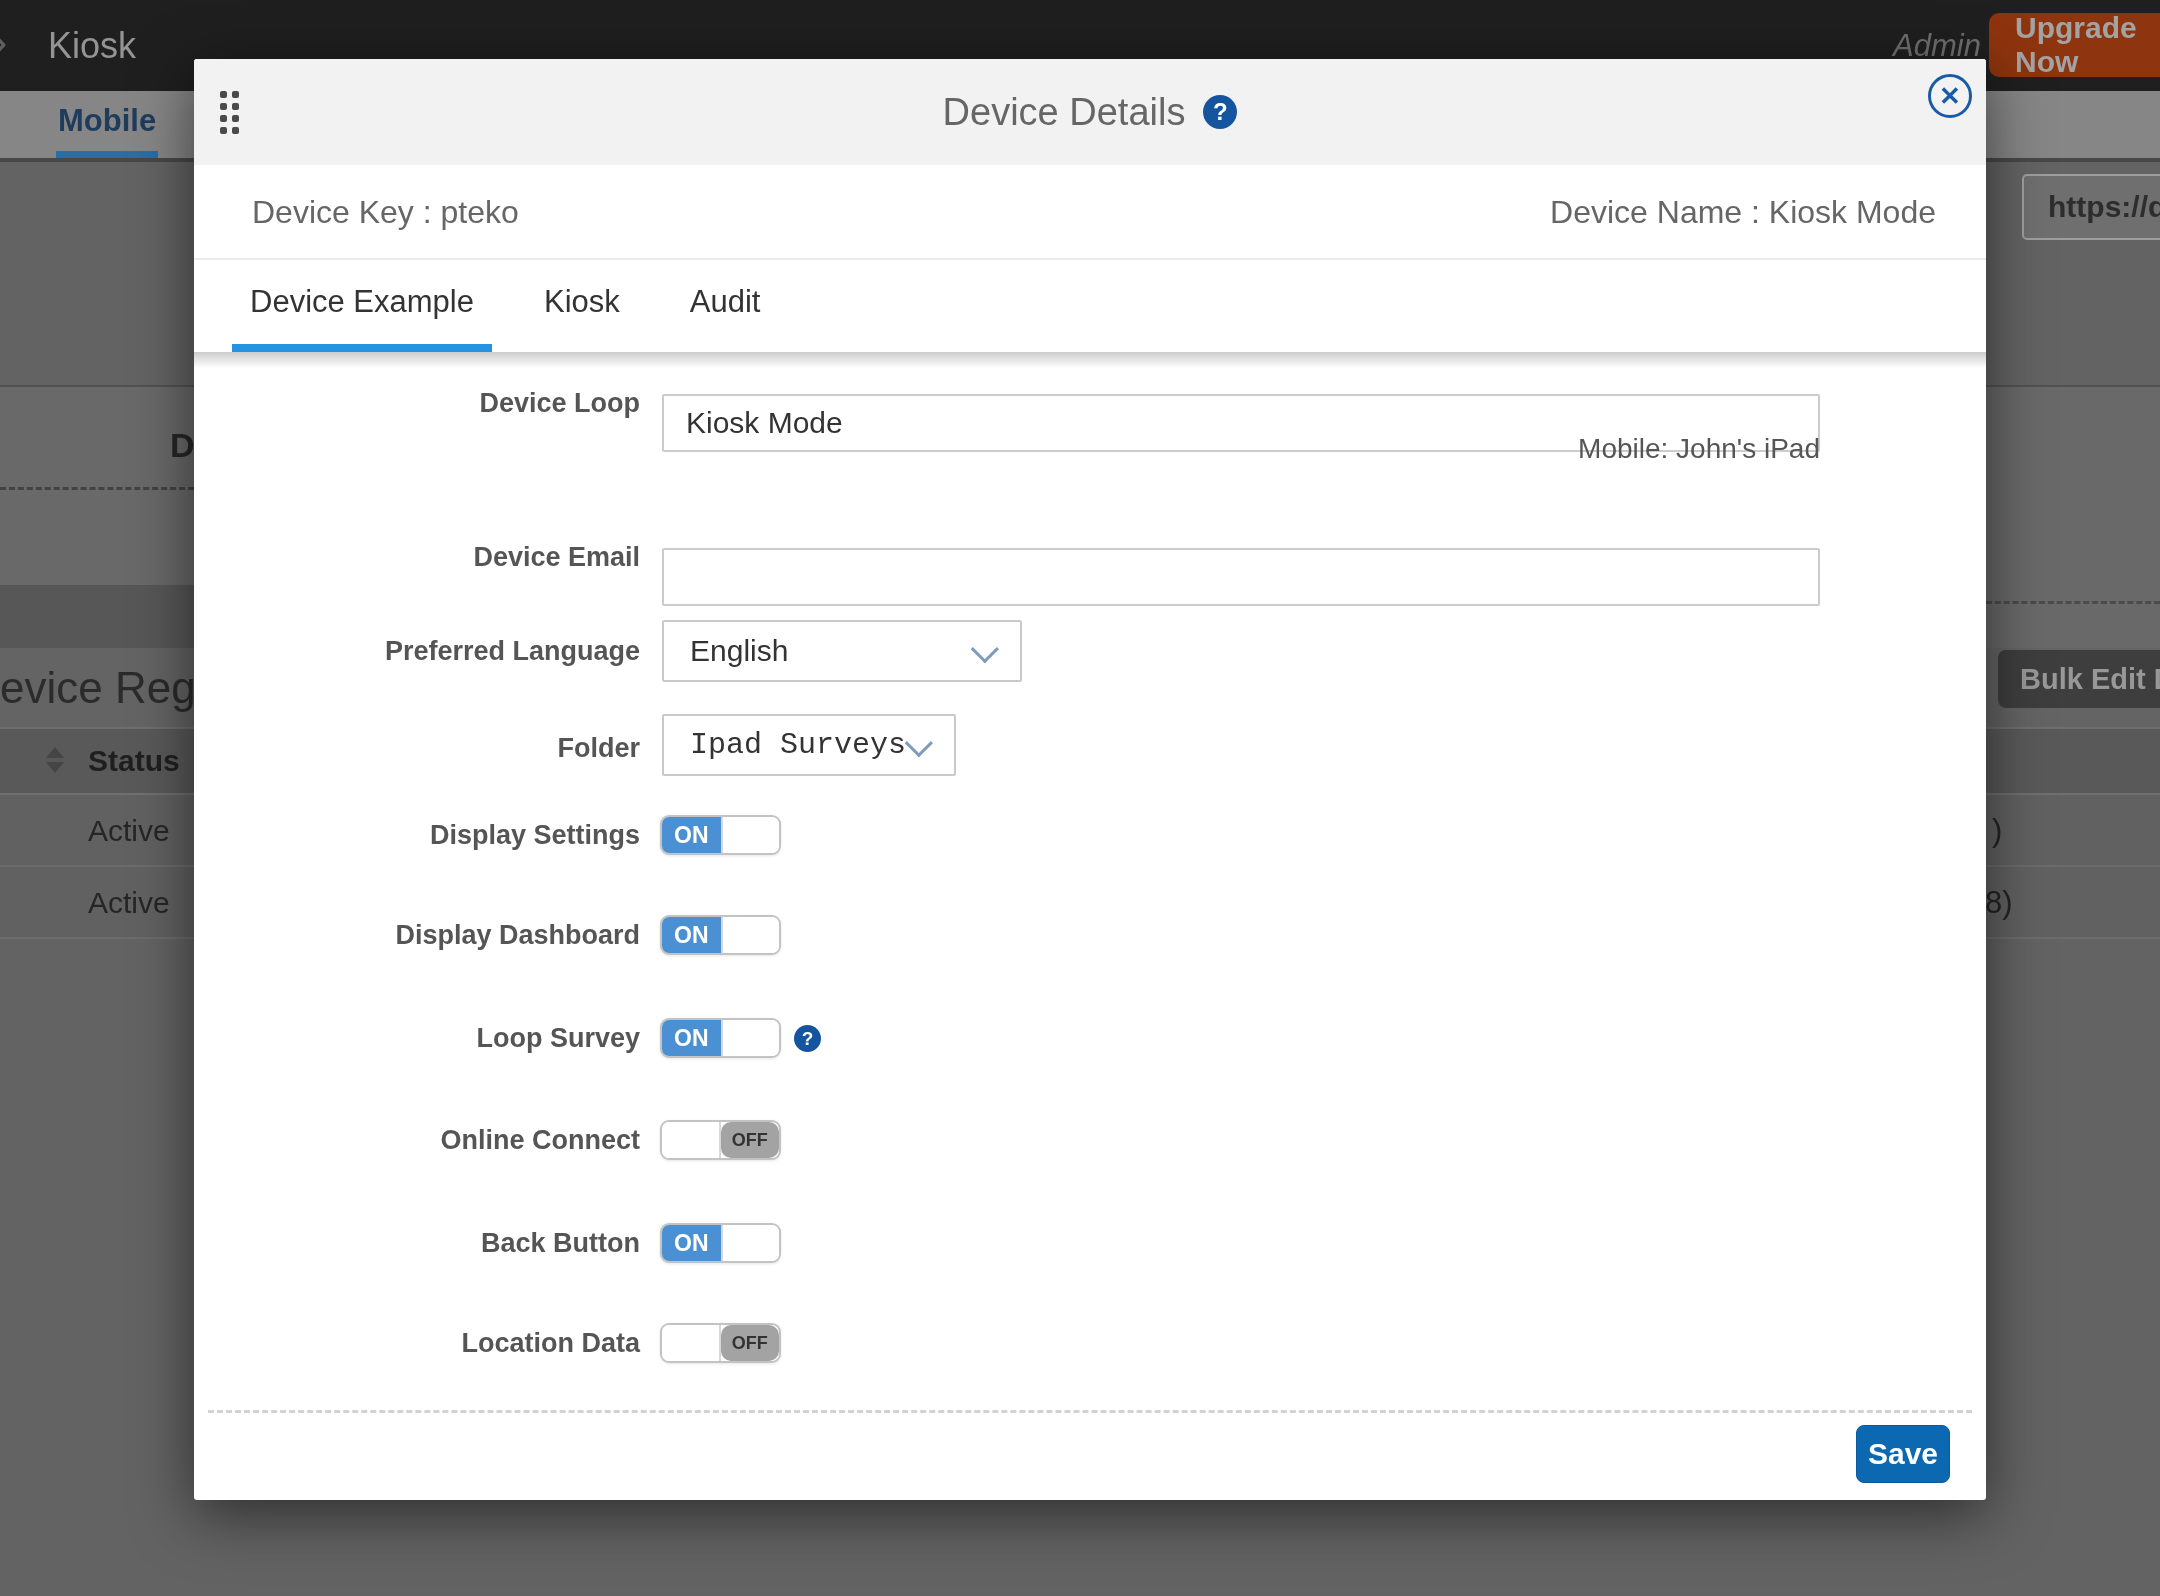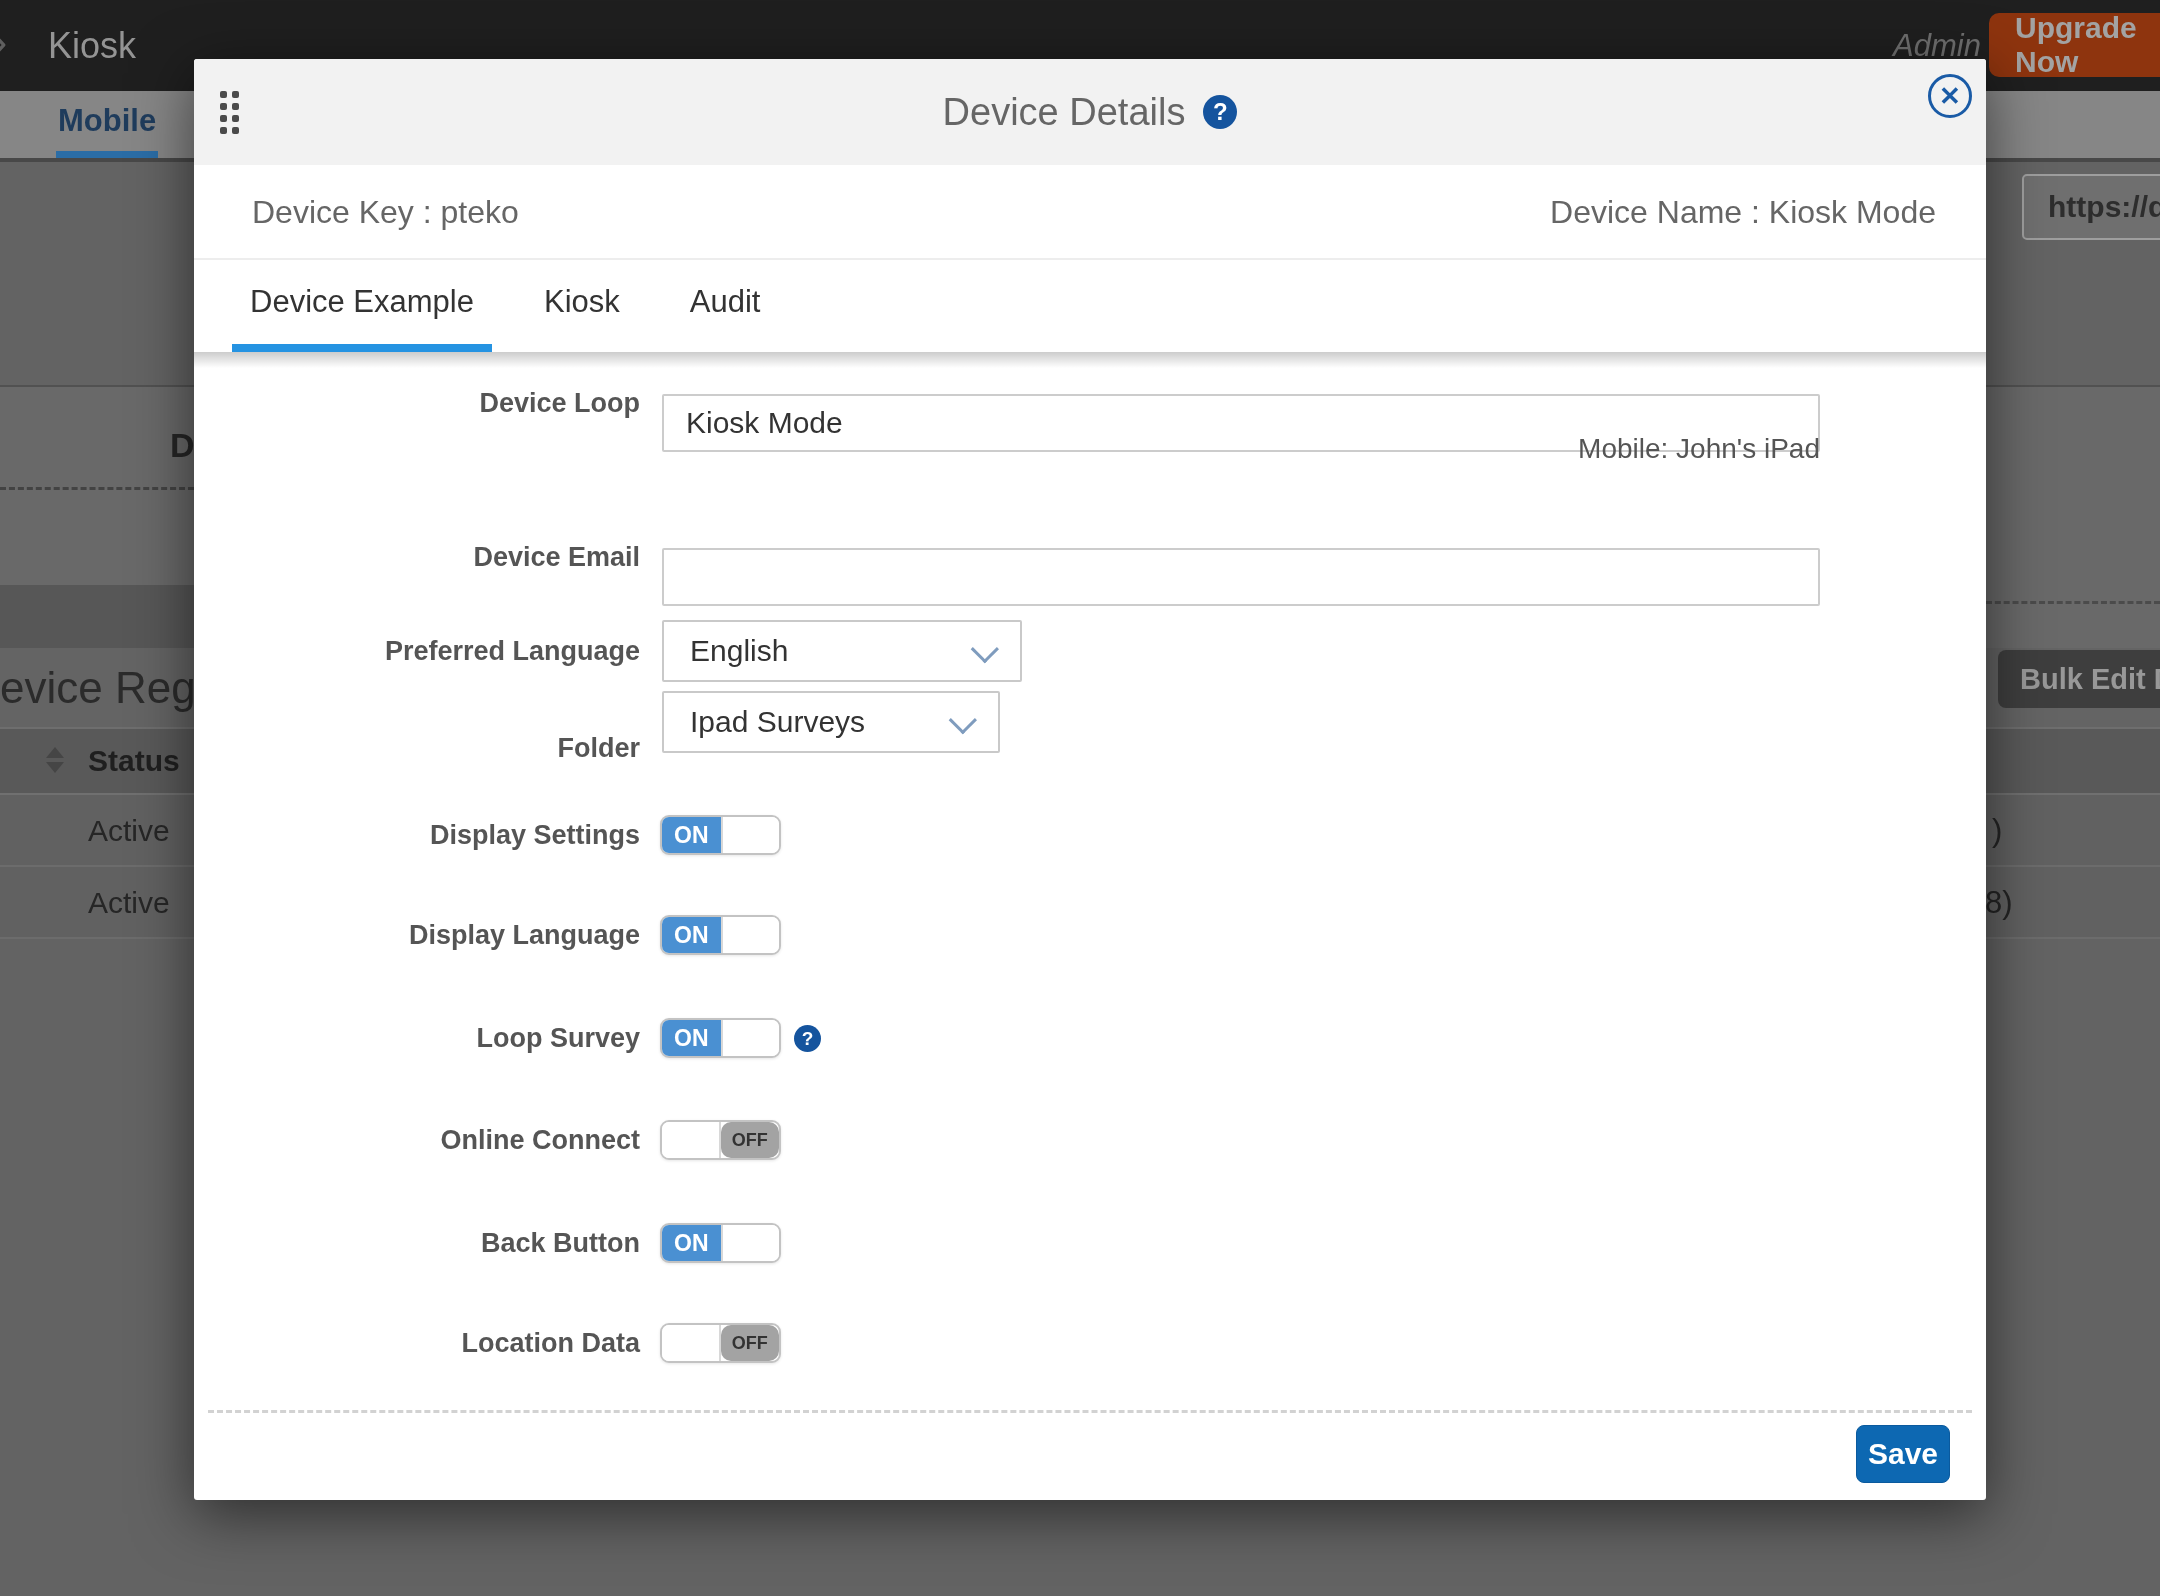--- a/index.html
+++ b/index.html
@@ -142,32 +142,32 @@
     <div class="flabel" style="top:469px; line-height:58px;">Device Email</div>
     <input class="tinput" style="top: 469px;" readonly="" value="">
 
     <div class="flabel" style="top:561px; line-height:62px;">Preferred Language</div>
     <div class="selbox" style="top:561px; width:360px;">
       <span>English</span>
       <span class="chev"></span>
     </div>
 
     <div class="flabel" style="top:658px; line-height:62px;">Folder</div>
-    <div class="selbox" style="top:632px; width:338px;">
+    <div class="selbox" style="top:655px; width:294px;font-family:Liberation Mono, monospace;">
       <span>Ipad Surveys</span>
       <span class="chev"></span>
     </div>
 
     <div class="flabel" style="top:756px; line-height:40px;">Display Settings</div>
     <div class="toggle" style="top:756px;">
       <span class="tg-on">ON</span>
         <span class="tg-knob tg-knob-r"></span>
     </div>
 
-    <div class="flabel" style="top:856px; line-height:40px;">Display Language</div>
+    <div class="flabel" style="top:856px; line-height:40px;">Display Dashboard</div>
     <div class="toggle" style="top:856px;">
       <span class="tg-on">ON</span>
         <span class="tg-knob tg-knob-r"></span>
     </div>
 
     <div class="flabel" style="top:959px; line-height:40px;">Loop Survey</div>
     <div class="toggle" style="top:959px;">
       <span class="tg-on">ON</span>
         <span class="tg-knob tg-knob-r"></span>
     </div>

